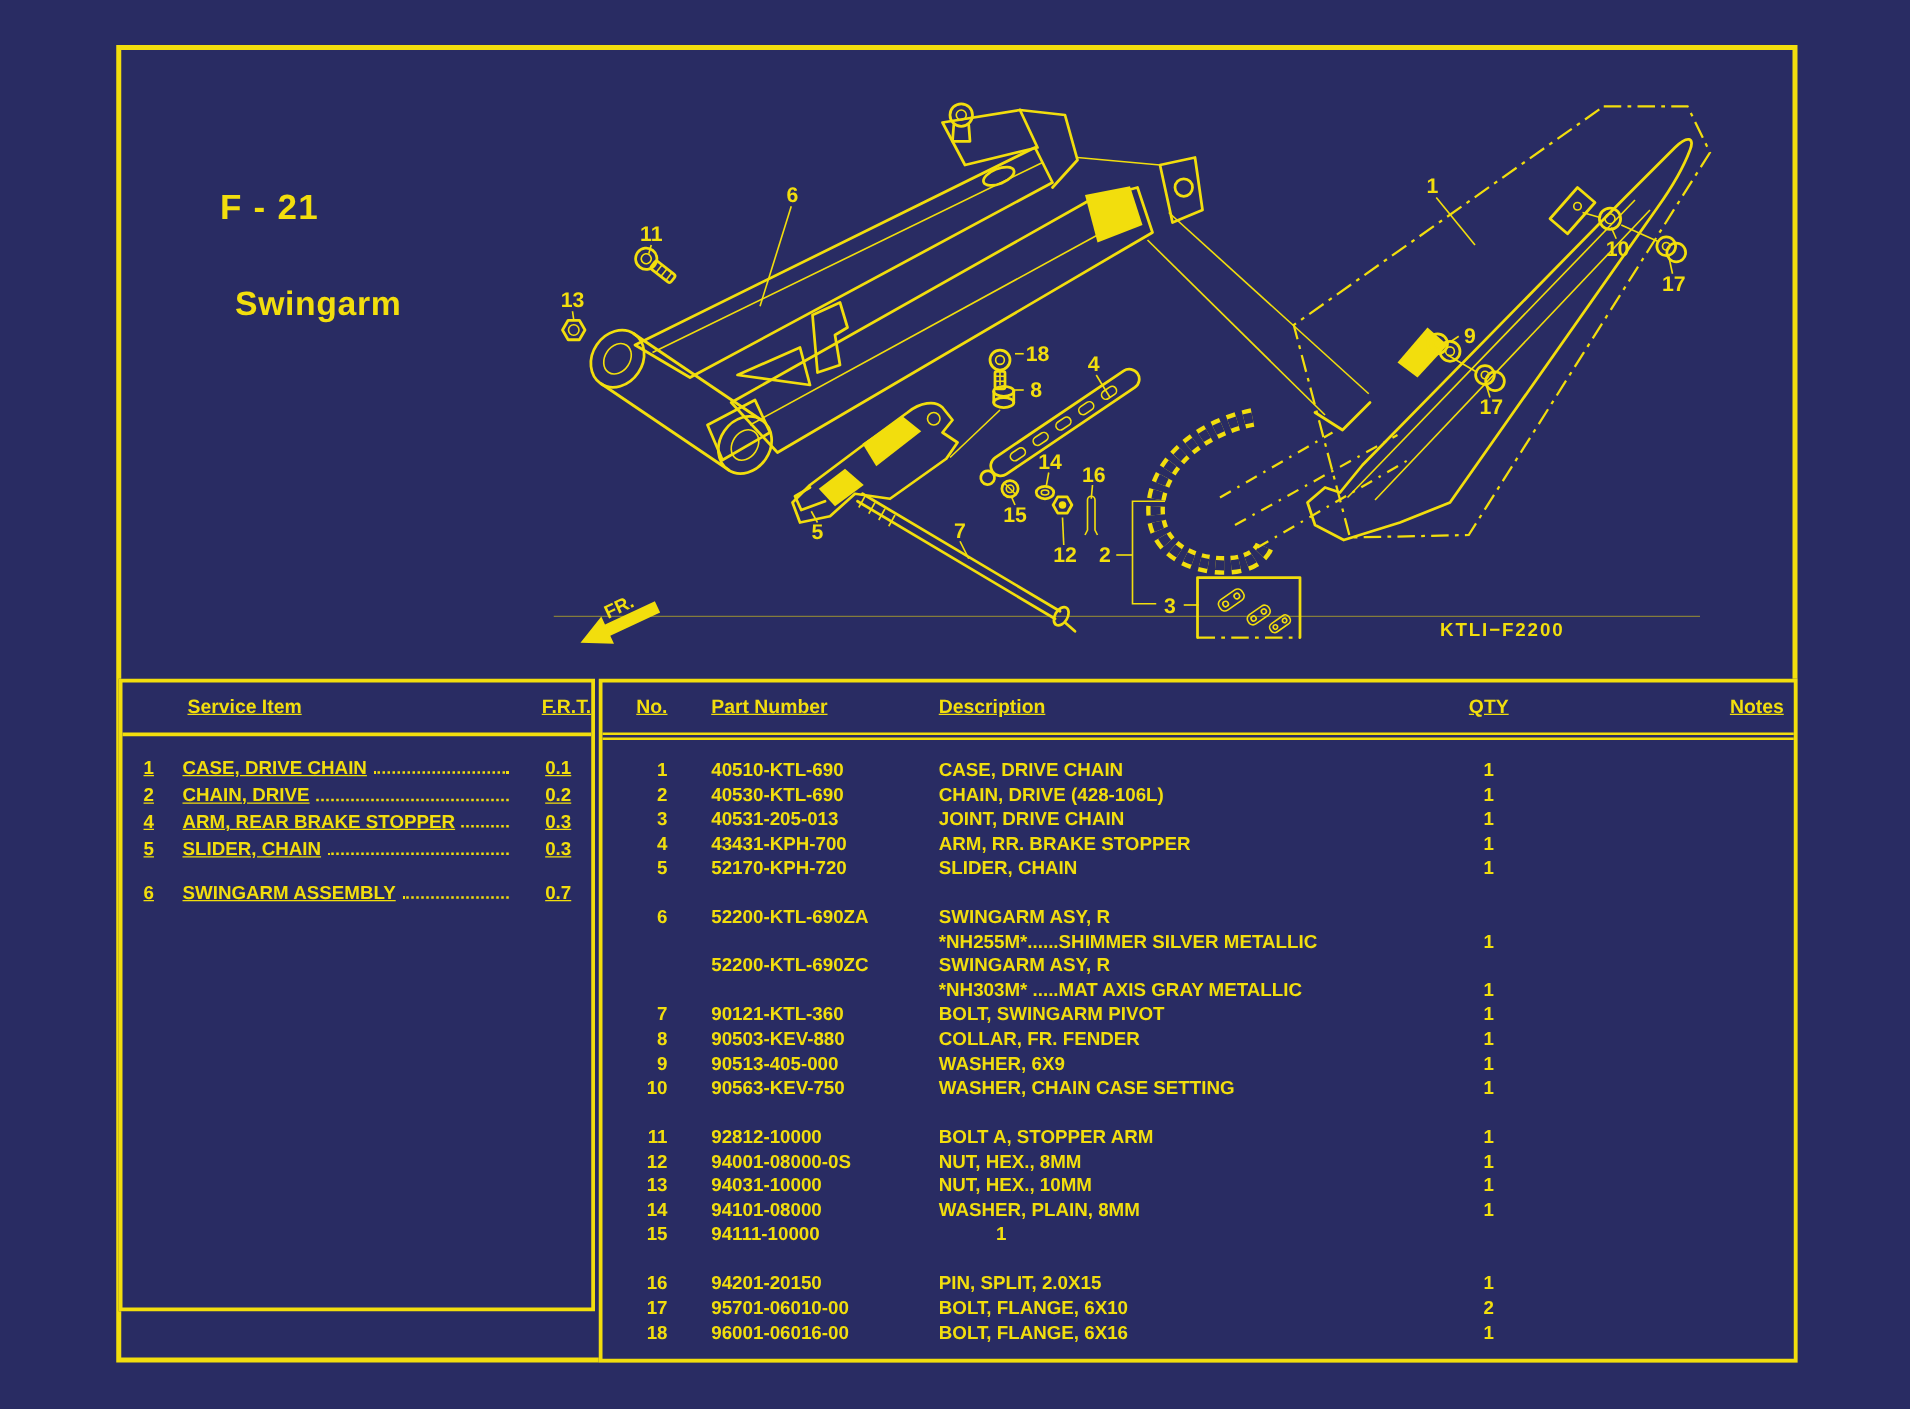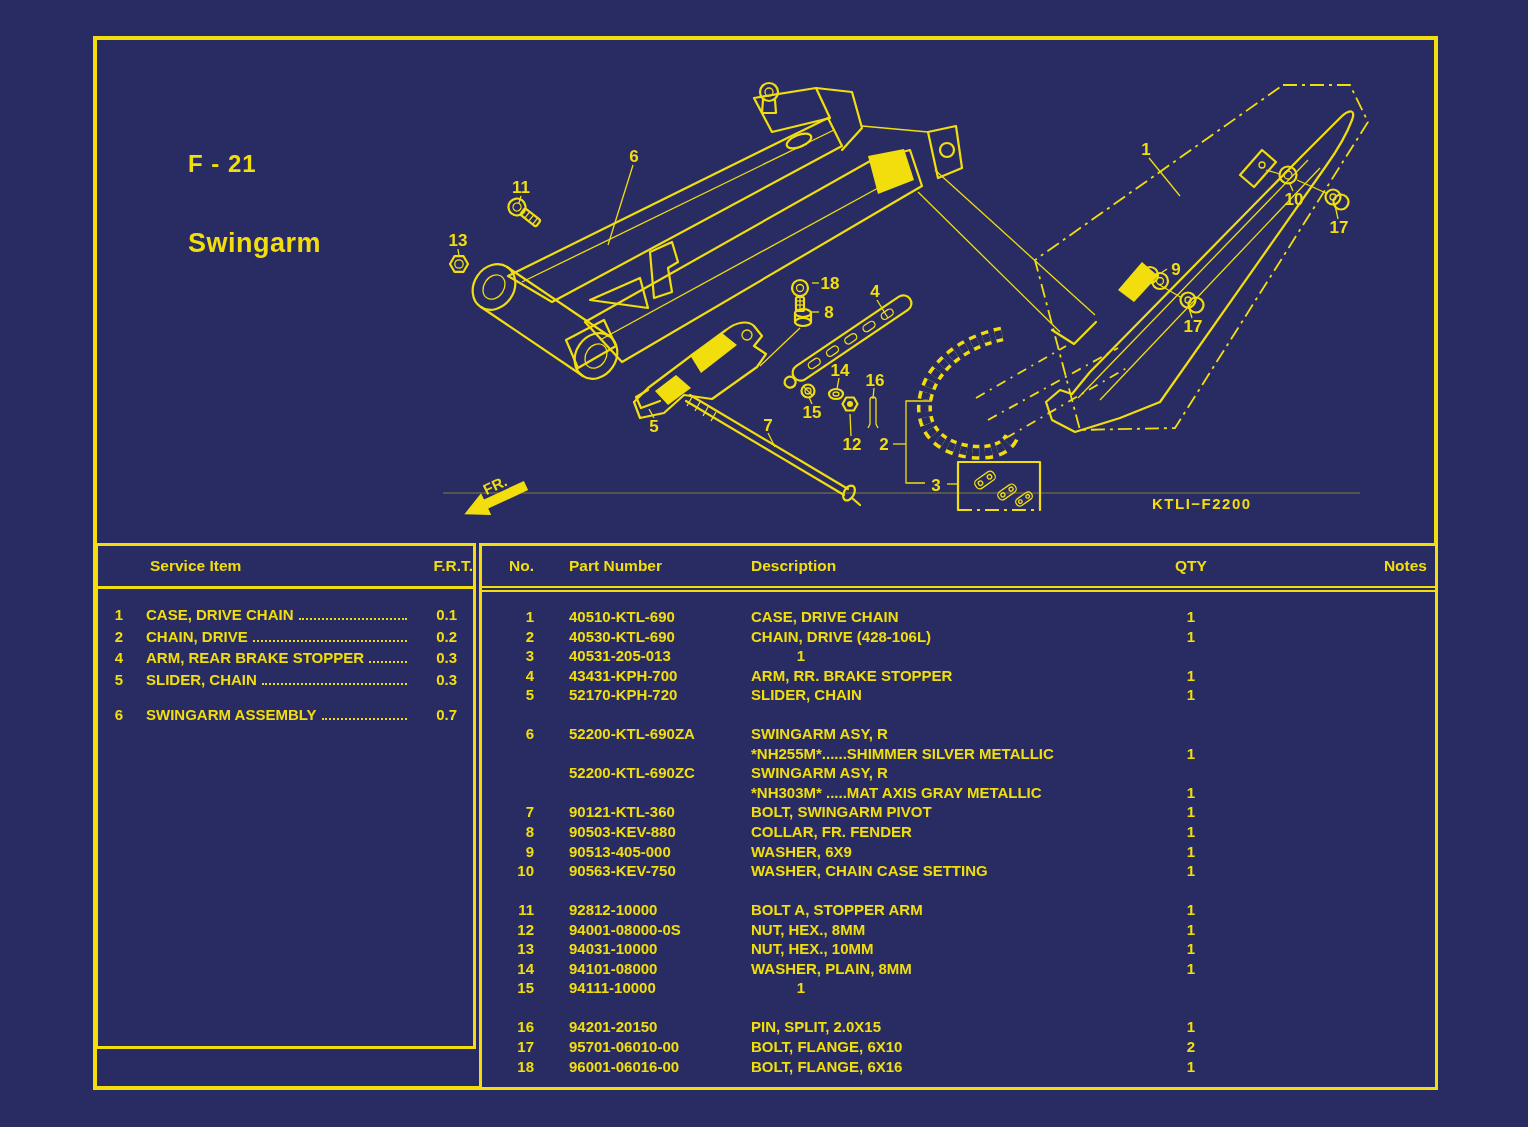--- a/index.html
+++ b/index.html
@@ -9,30 +9,30 @@
   html,body{margin:0;padding:0;background:var(--bg);}
   .stage{
     position:relative;width:1528px;height:1127px;background:var(--bg);
     overflow:hidden;font-family:"Liberation Sans",sans-serif;font-weight:bold;
     color:var(--ink);
   }
   .frame{
     position:absolute;left:93px;top:36px;width:1345px;height:1054px;
     border:4px solid var(--ink);box-sizing:border-box;
   }
-  .title-code{position:absolute;left:188px;top:150px;font-size:24px;letter-spacing:1px;}
+  .title-code{position:absolute;left:176px;top:150px;font-size:28px;letter-spacing:1px;}
   .title-name{position:absolute;left:188px;top:228px;font-size:27px;letter-spacing:.5px;text-align:right;}
 
   
   .box{position:absolute;top:543px;border:3px solid var(--ink);box-sizing:border-box;background:var(--bg);}
-  .box.left{left:95px;width:381px;height:506px;}
+  .box.left{left:95px;width:381px;height:506px;text-decoration:underline;}
   .box.right{left:479px;width:959px;height:547px;}
   .hdr{display:flex;align-items:center;height:40px;font-size:15.5px;}
   .box.left  .hdr{border-bottom:3px solid var(--ink);}
-  .box.right .hdr{border-bottom:6px double var(--ink);}
+  .box.right .hdr{border-bottom:6px double var(--ink);text-decoration:underline;}
   .rows{padding-top:15px;}
   .srow,.prow{display:flex;align-items:baseline;font-size:15px;line-height:21.7px;height:21.7px;}
   .prow{line-height:19.55px;height:19.55px;}
   .sspacer{height:13px;}
   .pspacer{height:19.55px;}
   
   .c-sno{flex:0 0 42px;text-align:center;}
   .c-item{padding-left:6px;white-space:pre;}
   .dots{flex:1;border-bottom:2px dotted var(--ink);margin:0 10px 4px 5px;min-width:8px;}
   .c-frt{flex:0 0 40px;text-align:right;}
@@ -359,20 +359,21 @@
         <div class="prow">
           <span class="c-no">2</span>
           <span class="c-part">40530-KTL-690</span>
           <span class="c-desc">CHAIN, DRIVE (428-106L)</span>
           <span class="c-qty">1</span>
           <span class="c-notes"></span>
         </div>
         <div class="prow">
           <span class="c-no">3</span>
           <span class="c-part">40531-205-013</span>
+          <span class="c-desc">JOINT, DRIVE CHAIN</span>
           <span class="c-qty">1</span>
           <span class="c-notes"></span>
         </div>
         <div class="prow">
           <span class="c-no">4</span>
           <span class="c-part">43431-KPH-700</span>
           <span class="c-desc">ARM, RR. BRAKE STOPPER</span>
           <span class="c-qty">1</span>
           <span class="c-notes"></span>
         </div>

